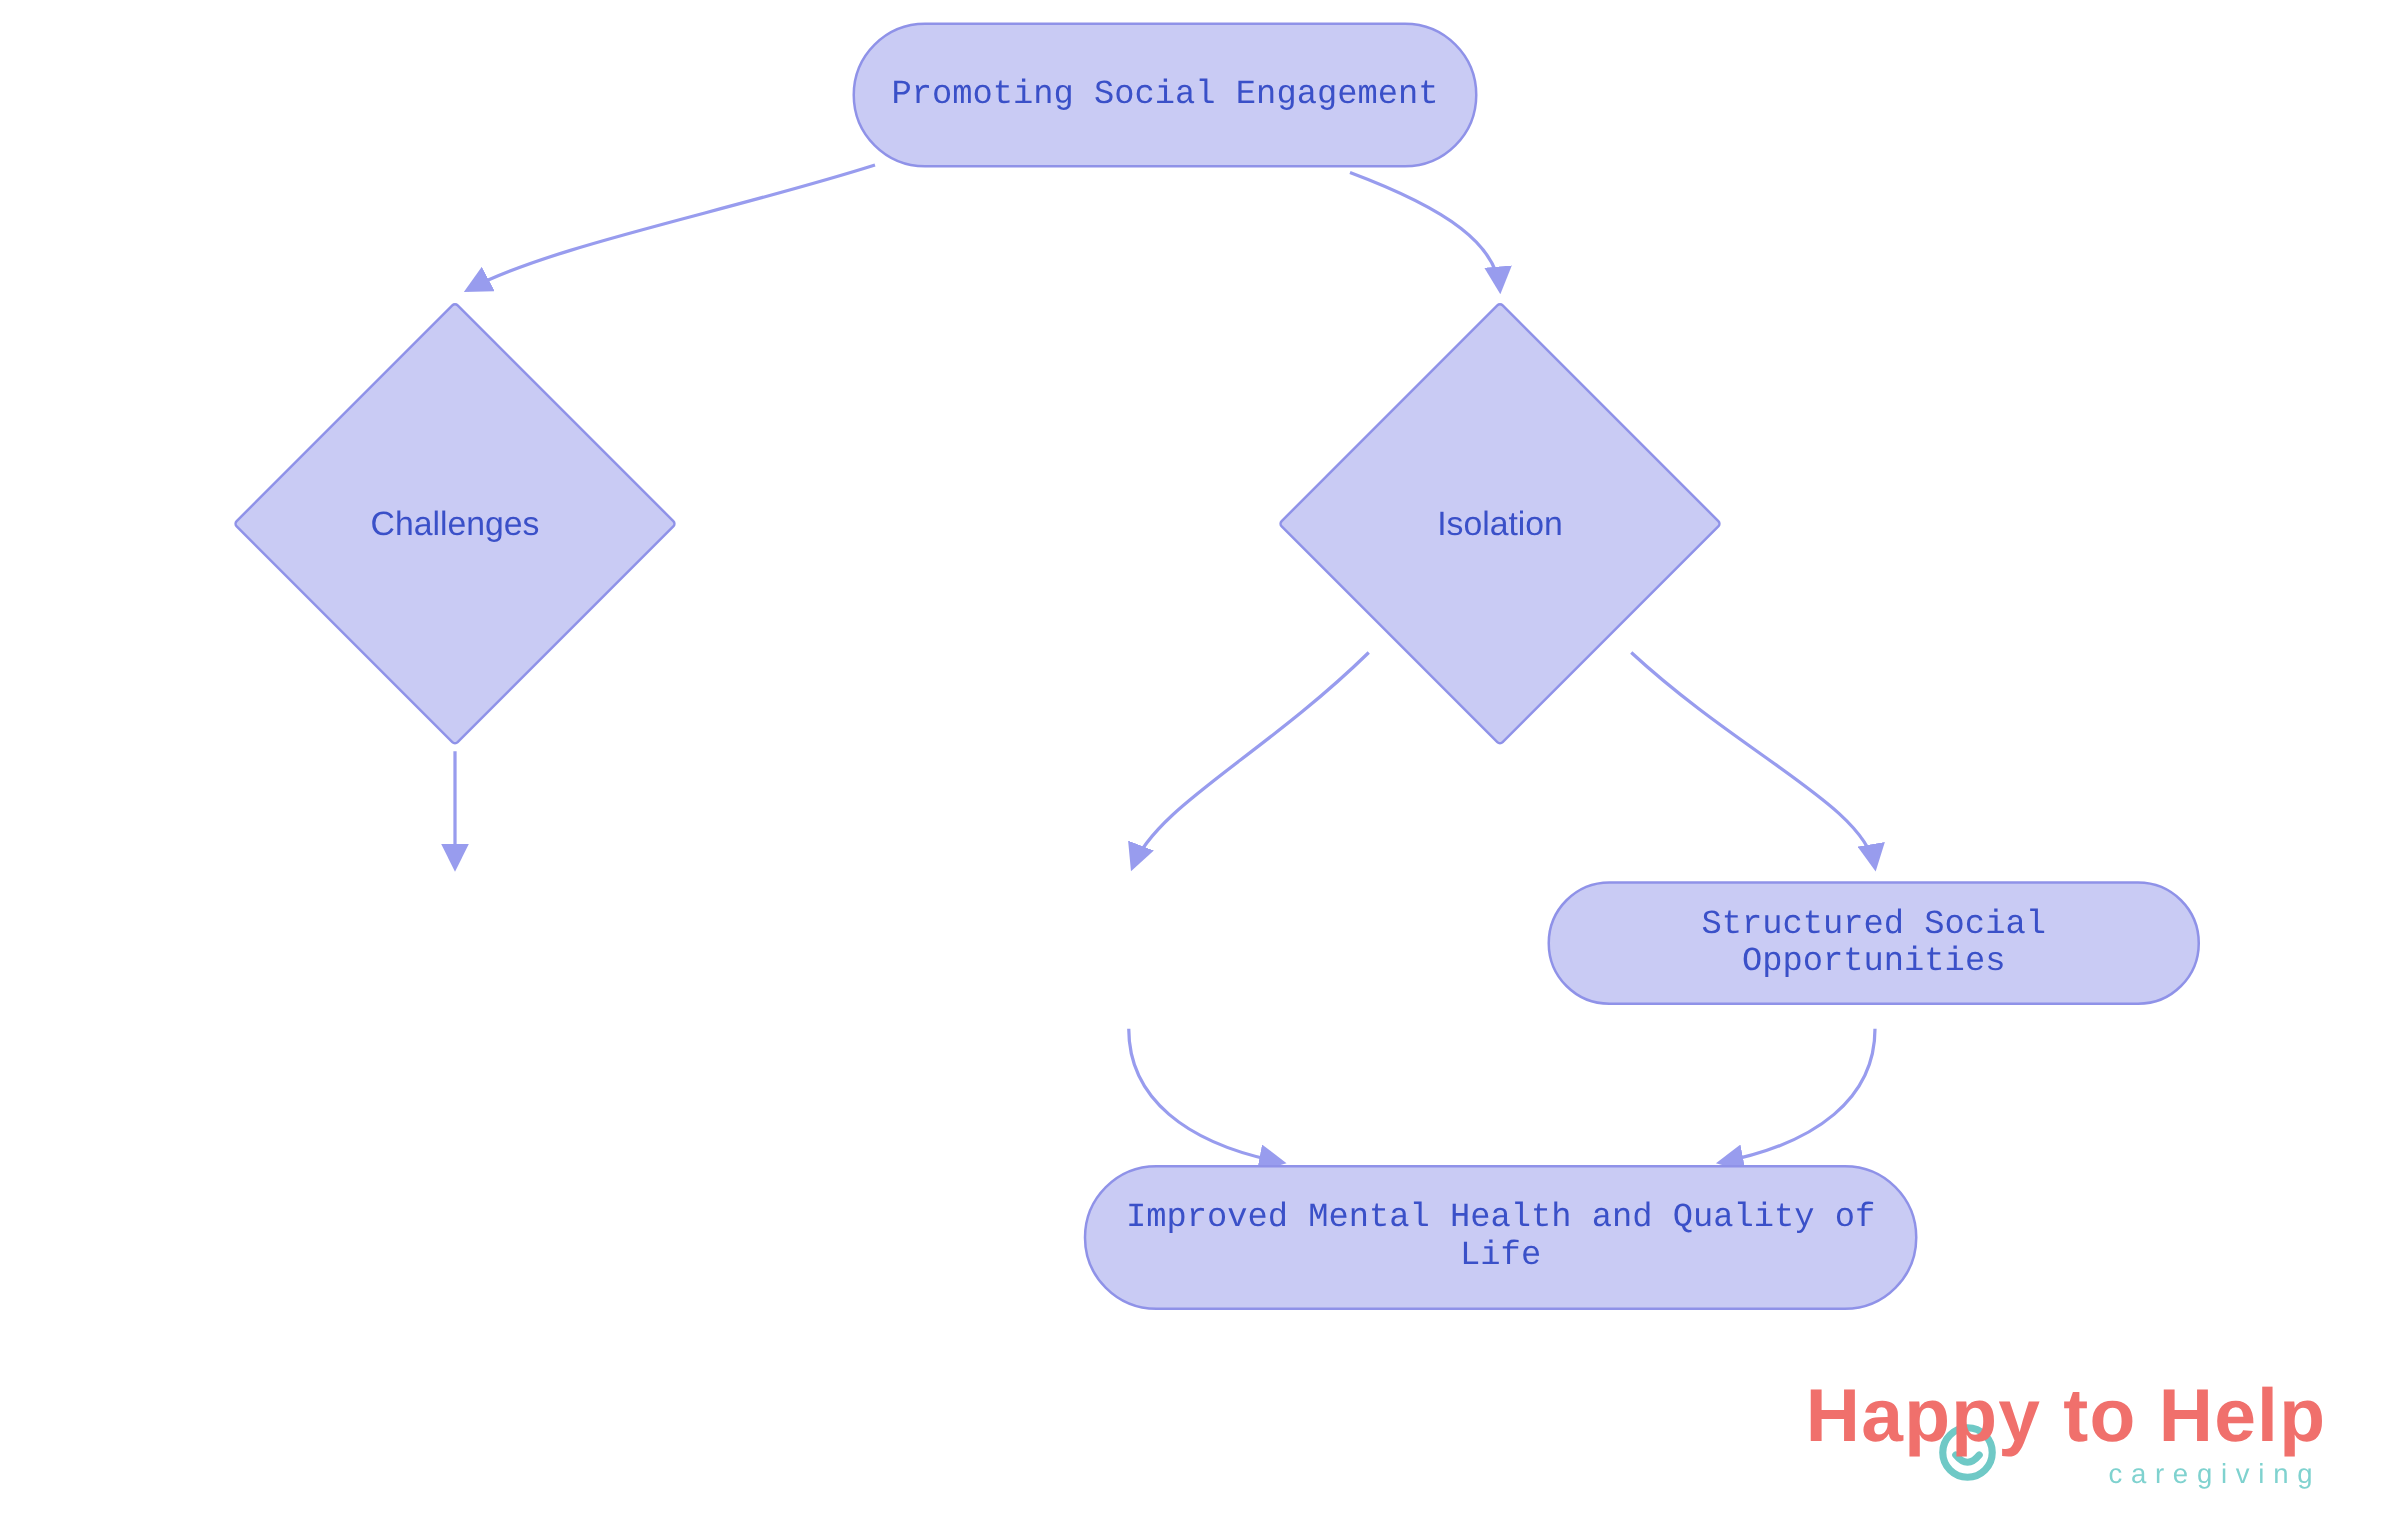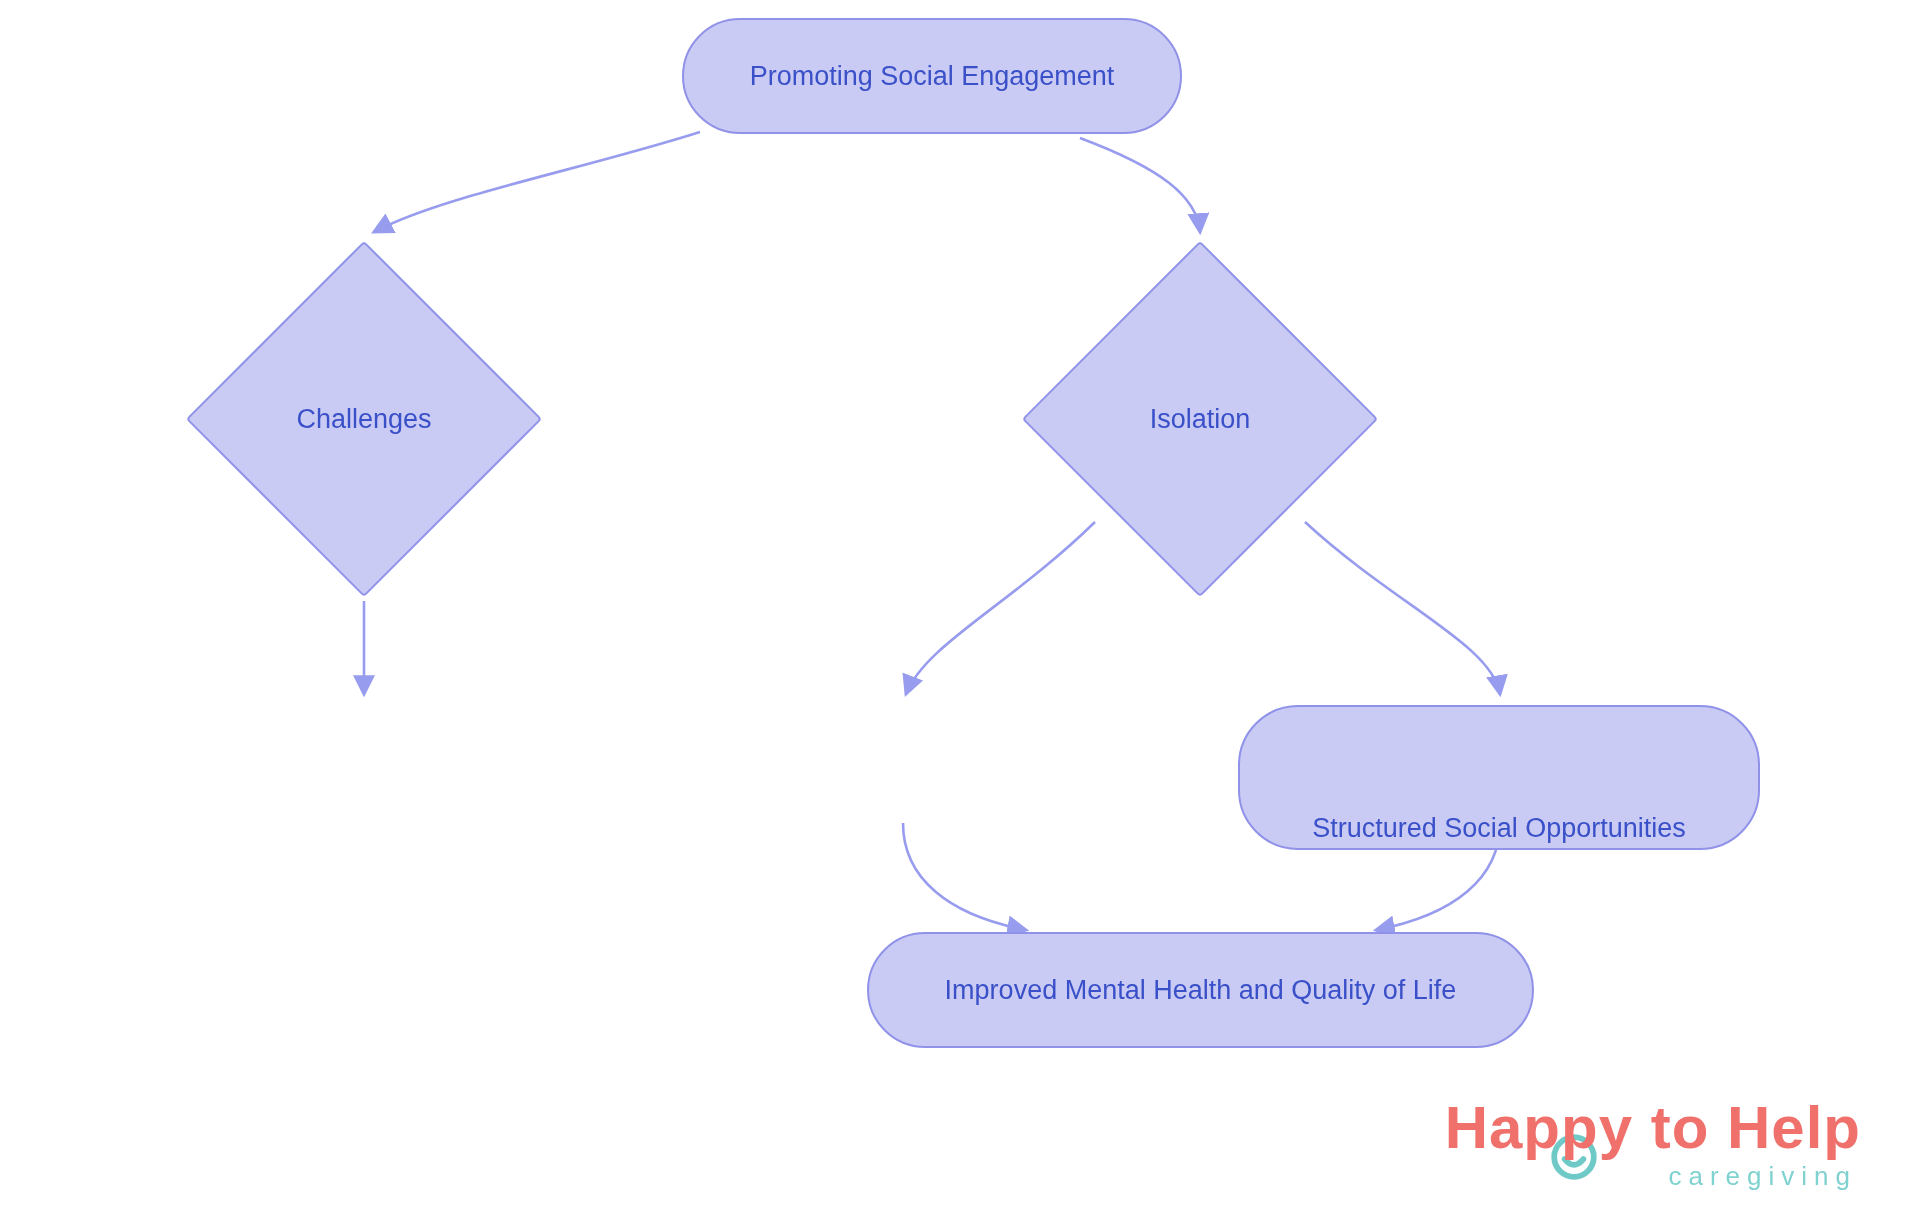--- a/index.html
+++ b/index.html
@@ -36,21 +36,22 @@
     display:flex;
     align-items:center;
     justify-content:center;
     background:var(--node-fill);
     border:2px solid var(--node-border);
     border-radius:60px;
     color:var(--node-text);
     font-size:27px;
     font-weight:500;
     text-align:center;
-    padding:4px 24px;
+    padding:16px 24px;
+    font-family:Liberation Mono, monospace;
   }
   .diamond-wrap{
     position:absolute;
     width:360px;
     height:360px;
   }
   .diamond-shape{
     position:absolute;
     left:50%;top:50%;
     width:252px;height:252px;
@@ -81,21 +82,21 @@
     color:var(--logo-title);
     font-size:60px;
     font-weight:800;
     letter-spacing:1px;
     line-height:1.05;
   }
   .logo-subtitle{
     position:relative;
     z-index:2;
     color:var(--logo-subtitle);
-    font-size:26px;
+    font-size:22px;
     font-weight:500;
     letter-spacing:7px;
     margin-top:2px;
     margin-right:4px;
   }
   .logo-smiley{
     position:absolute;
     left:104px;
     top:36px;
     width:50px;
@@ -132,21 +133,21 @@
     <div class="diamond-label">Challenges</div>
   </div>
 
   <div class="diamond-wrap" style="left:1020px;top:239px;">
     <div class="diamond-shape"></div>
     <div class="diamond-label">Isolation</div>
   </div>
 
 
 
-  <div class="pill" style="left:1238px;top:705px;width:522px;height:145px;align-items:flex-end;">
+  <div class="pill" style="left:1238px;top:705px;width:522px;height:99px;">
     <span>Structured Social Opportunities</span>
   </div>
 
   <div class="pill" style="left:867px;top:932px;width:667px;height:116px;">
     <span>Improved Mental Health and Quality of Life</span>
   </div>
 
   <div class="logo">
     <svg class="logo-smiley" viewBox="0 0 48 48" aria-hidden="true">
       <circle cx="24" cy="24" r="19" fill="none" style="stroke:var(--logo-icon)" stroke-width="5.5"></circle>

